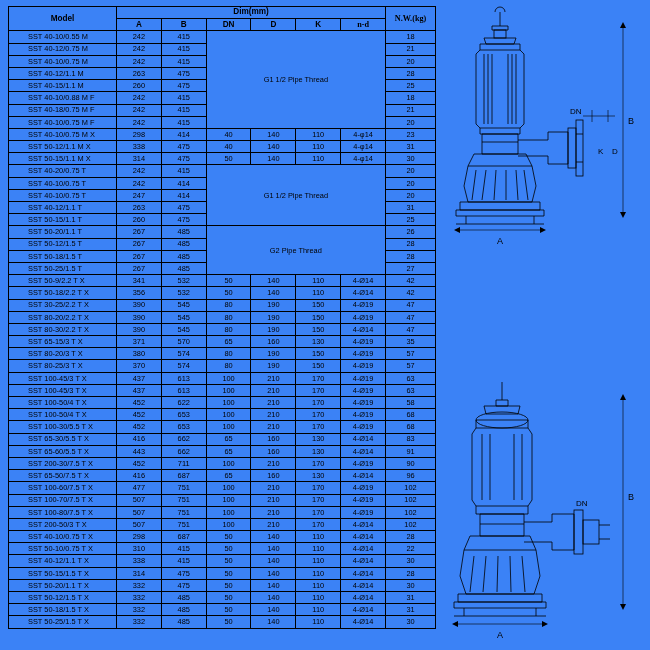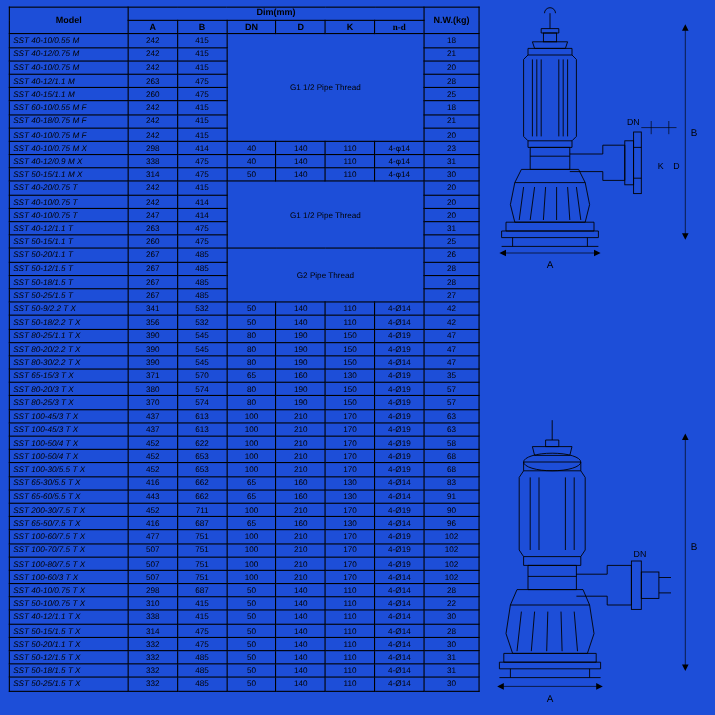--- a/index.html
+++ b/index.html
@@ -6,21 +6,21 @@
   html, body {
     margin: 0; padding: 0;
     width: 650px; height: 650px;
     background: #ffffff;
     font-family: "Liberation Sans", sans-serif;
     overflow: hidden;
   }
   #page {
     position: relative;
     width: 650px; height: 650px;
-    background: #1d4ed8;
+    background: #3b82f6;
   }
 
   
   #spec-table {
     position: absolute;
     left: 8px; top: 6px;
     width: 428px;
     border-collapse: collapse;
     table-layout: fixed;
   }
@@ -35,32 +35,31 @@
     font-weight: normal;
     white-space: nowrap;
     overflow: hidden;
   }
   #spec-table th {
     font-weight: bold;
     font-size: 8.2px;
   }
   #spec-table td.model {
     text-align: left;
-    padding-left: 3px;
+    padding-left: 19px;
     font-size: 7.4px;
-    font-style: italic;
   }
   .hdr-model { width: 108px; }
   .hdr-a { width: 44px; }
   .hdr-b { width: 44px; }
   .hdr-dn { width: 38px; }
   .hdr-d  { width: 44px; }
   .hdr-k  { width: 40px; }
   .hdr-nd { width: 48px; font-family: Liberation Serif, serif; }
-  .hdr-nw { width: 50px; }
+  .hdr-nw { width: 50px; font-family: Liberation Serif, serif; }
   .thread-cell { font-size: 9px; }
 
   
   #drawings {
     position: absolute;
     left: 440px; top: 0;
     width: 210px; height: 650px;
   }
   .dwg { position: absolute; left: 0; width: 210px; }
   #dwg-top { top: 4px; height: 250px; }
@@ -122,21 +121,21 @@
           <td>475</td>
           <td>28</td>
         </tr>
         <tr>
           <td class="model">SST 40-15/1.1 M</td>
           <td>260</td>
           <td>475</td>
           <td>25</td>
         </tr>
         <tr>
-          <td class="model">SST 60-10/0.55 M F</td>
+          <td class="model">SST 40-10/0.88 M F</td>
           <td>242</td>
           <td>415</td>
           <td>18</td>
         </tr>
         <tr>
           <td class="model">SST 40-18/0.75 M F</td>
           <td>242</td>
           <td>415</td>
           <td>21</td>
         </tr>
@@ -150,21 +149,21 @@
           <td class="model">SST 40-10/0.75 M X</td>
           <td>298</td>
           <td>414</td>
           <td>40</td>
           <td>140</td>
           <td>110</td>
           <td>4-φ14</td>
           <td>23</td>
         </tr>
         <tr>
-          <td class="model">SST 40-12/0.9 M X</td>
+          <td class="model">SST 50-12/1.1 M X</td>
           <td>338</td>
           <td>475</td>
           <td>40</td>
           <td>140</td>
           <td>110</td>
           <td>4-φ14</td>
           <td>31</td>
         </tr>
         <tr>
           <td class="model">SST 50-15/1.1 M X</td>
@@ -246,21 +245,21 @@
           <td class="model">SST 50-18/2.2 T X</td>
           <td>356</td>
           <td>532</td>
           <td>50</td>
           <td>140</td>
           <td>110</td>
           <td>4-Ø14</td>
           <td>42</td>
         </tr>
         <tr>
-          <td class="model">SST 80-25/1.1 T X</td>
+          <td class="model">SST 30-25/2.2 T X</td>
           <td>390</td>
           <td>545</td>
           <td>80</td>
           <td>190</td>
           <td>150</td>
           <td>4-Ø19</td>
           <td>47</td>
         </tr>
         <tr>
           <td class="model">SST 80-20/2.2 T X</td>
@@ -426,21 +425,21 @@
           <td class="model">SST 100-80/7.5 T X</td>
           <td>507</td>
           <td>751</td>
           <td>100</td>
           <td>210</td>
           <td>170</td>
           <td>4-Ø19</td>
           <td>102</td>
         </tr>
         <tr>
-          <td class="model">SST 100-60/3 T X</td>
+          <td class="model">SST 200-50/3 T X</td>
           <td>507</td>
           <td>751</td>
           <td>100</td>
           <td>210</td>
           <td>170</td>
           <td>4-Ø14</td>
           <td>102</td>
         </tr>
         <tr>
           <td class="model">SST 40-10/0.75 T X</td>

